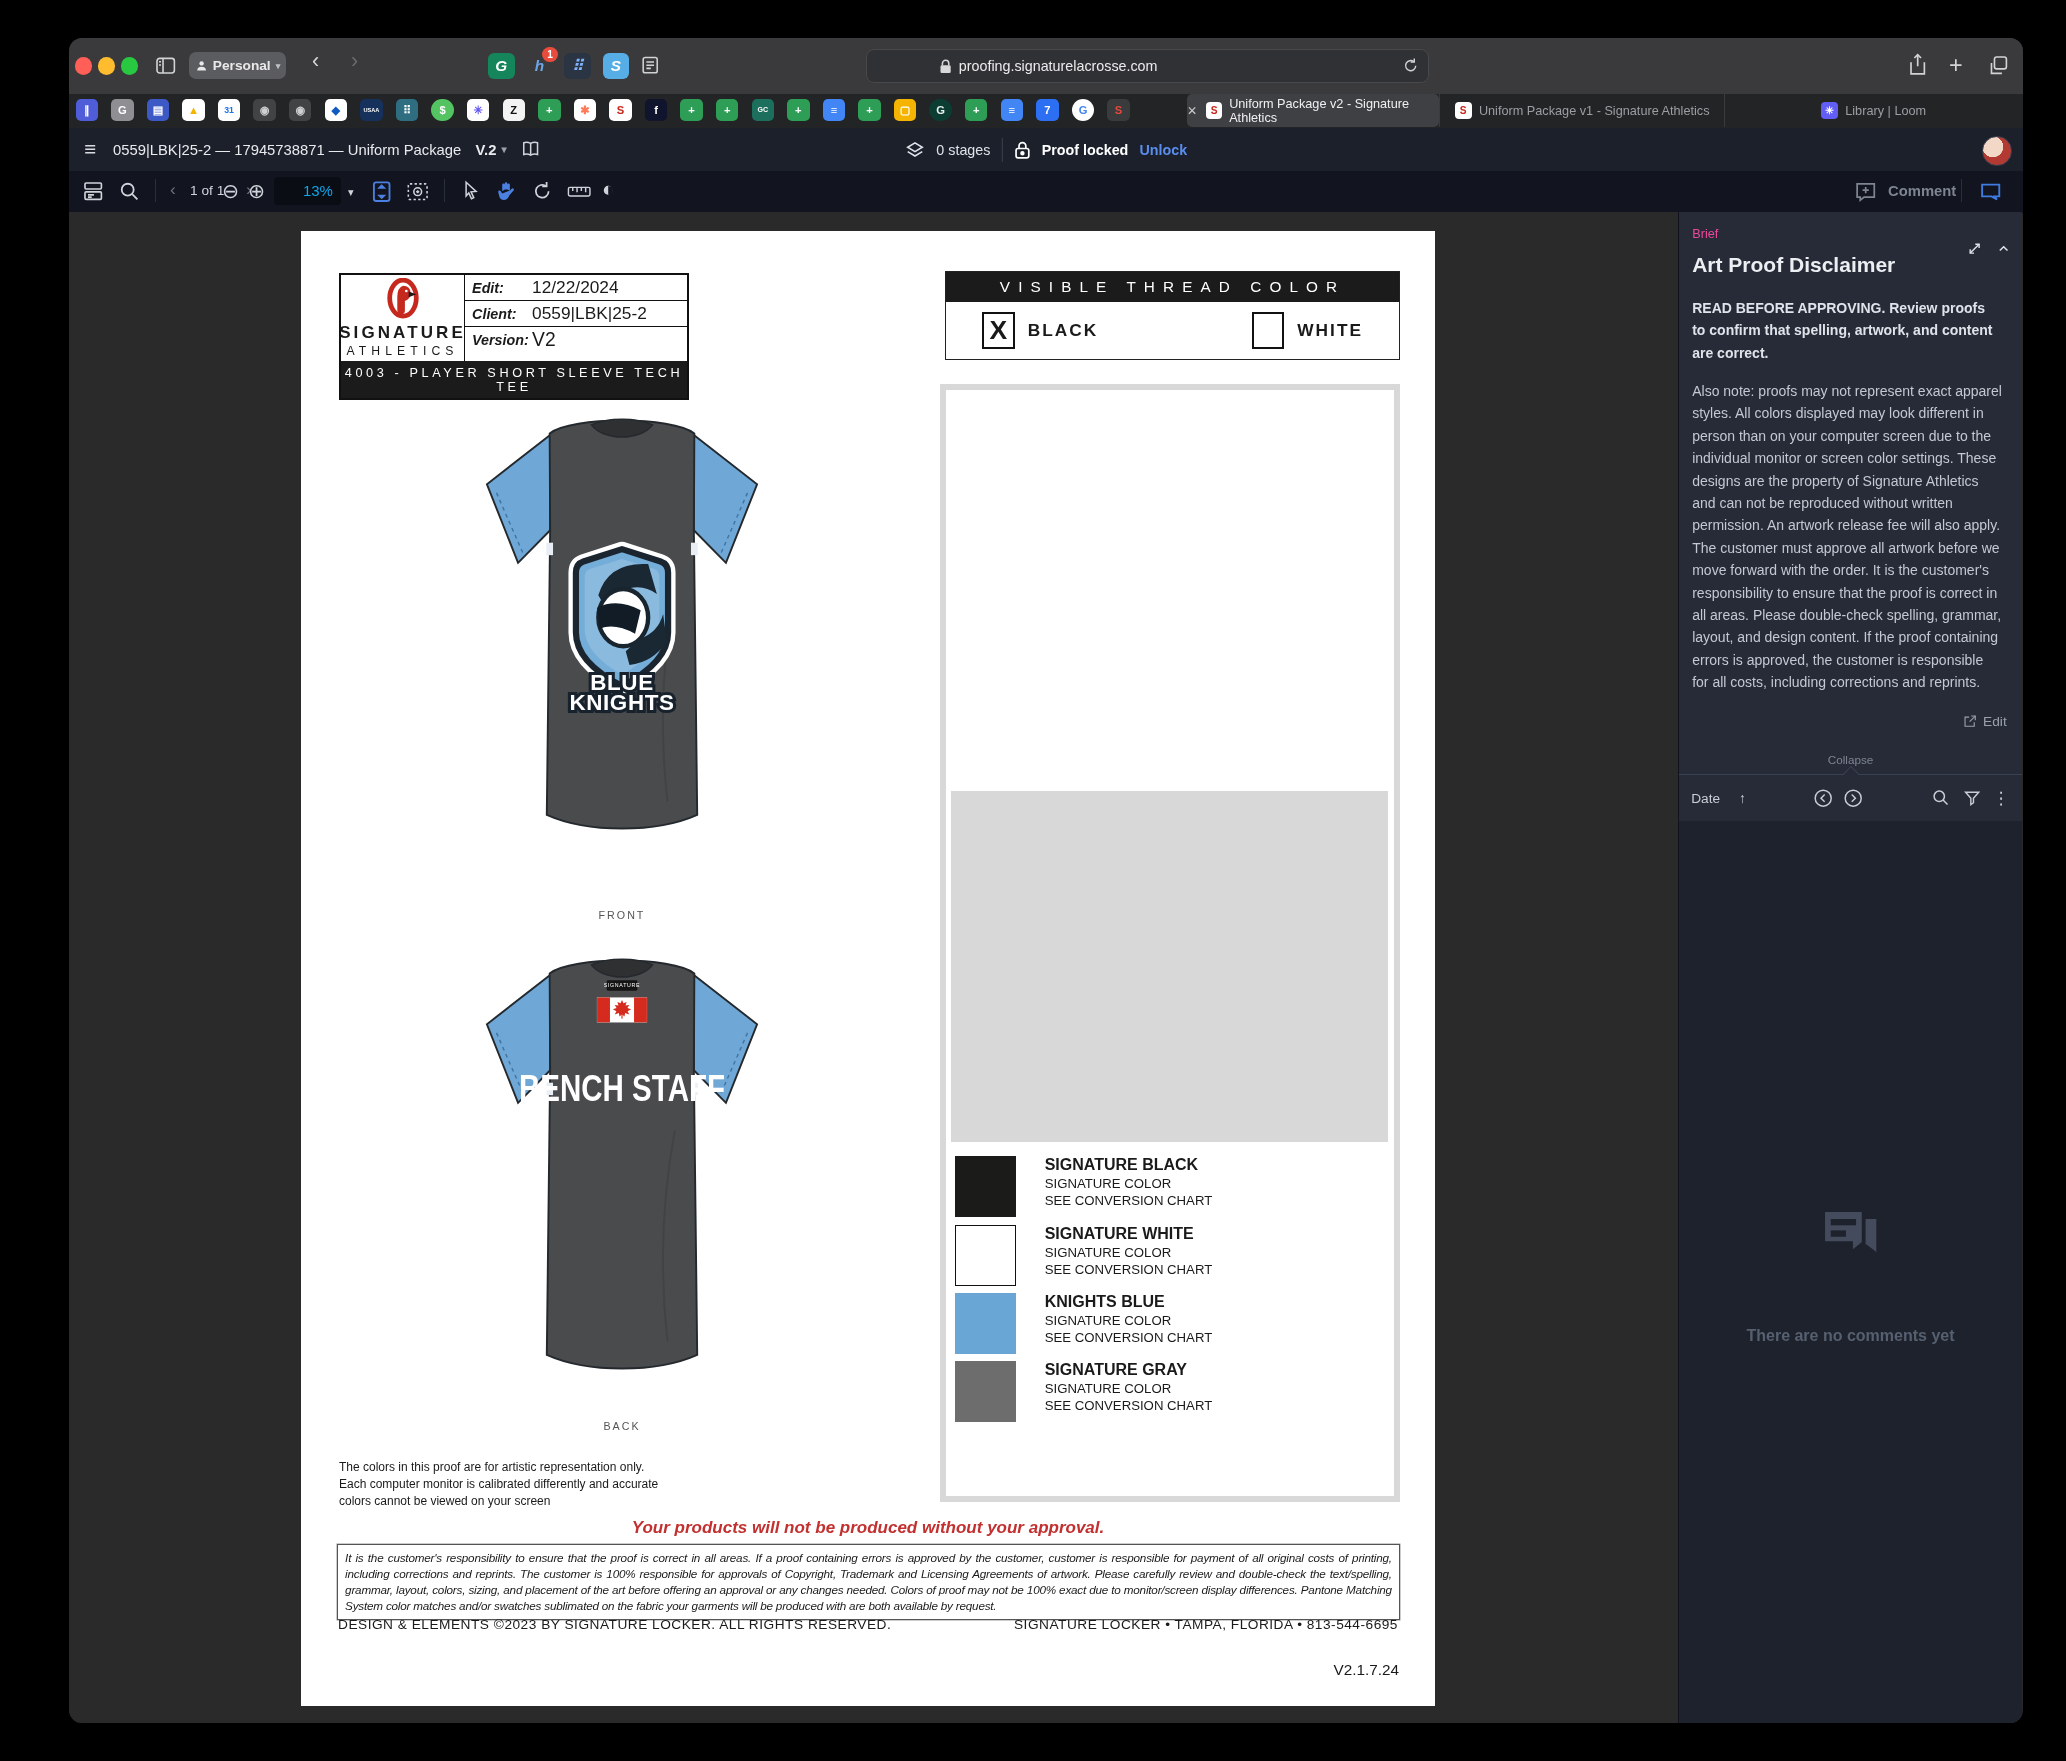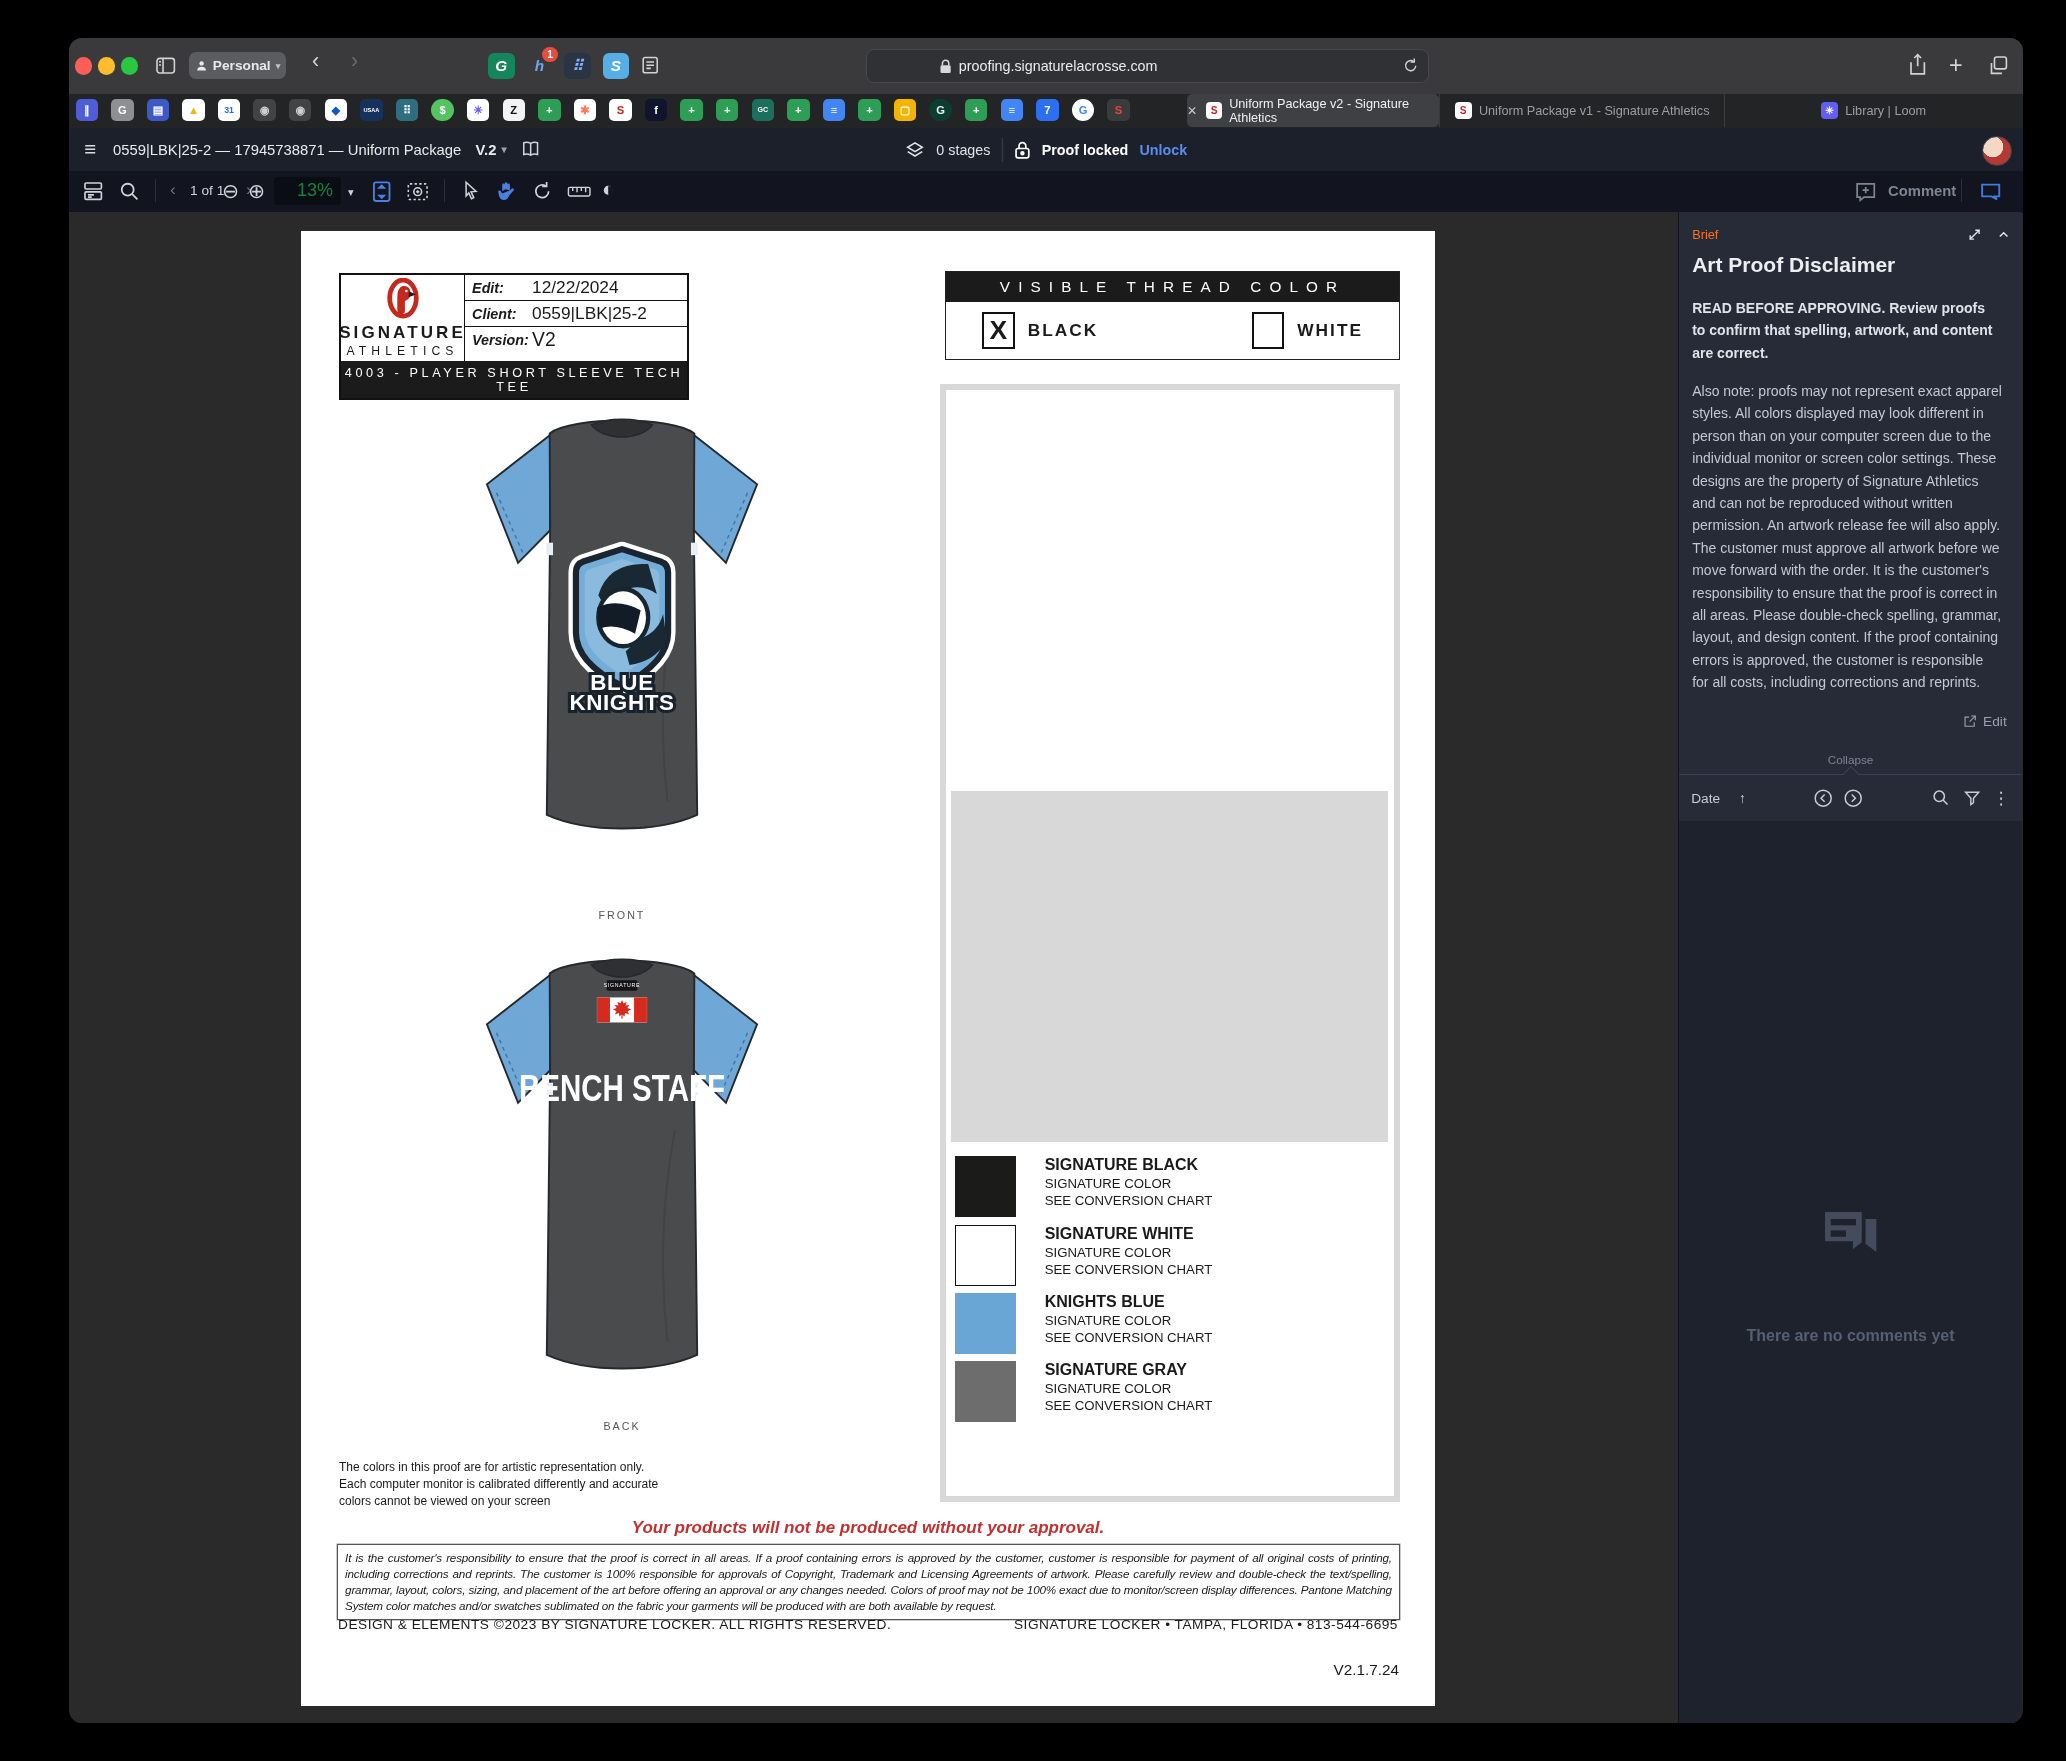--- a/index.html
+++ b/index.html
@@ -39,21 +39,21 @@
   #stage-cluster{position:absolute;left:50%;transform:translateX(-50%);top:0;height:44px;display:flex;align-items:center;gap:11.2px;color:#dfe2e8;font-size:14.3px;}
   .vsep{width:0.5px;height:23.4px;background:#3a4050;}
   #unlock-link{color:#5a8dee;font-weight:bold;}
   #avatar{position:absolute;right:11.2px;top:8.1px;width:27.5px;height:27.5px;border-radius:50%;
     background:radial-gradient(circle at 35% 35%,#f3d8c8 0 40%,#b23a32 41% 100%);border:1px solid #3a4050;}
   
   #doctoolbar{position:absolute;left:0;top:133px;width:1954px;height:41px;background:#12151f;border-bottom:1px solid #090b11;}
   .tbico{position:absolute;top:9.2px;color:#cfd3da;}
   .tbtxt{position:absolute;top:12.2px;color:#cfd3da;font-size:13.7px;}
   #zoom-box{position:absolute;left:205px;top:6.1px;width:67px;height:27.5px;background:#0b0d15;border-radius:4.1px;
-    color:#15803d;font-size:18px;display:flex;align-items:center;justify-content:flex-end;padding-right:8.1px;box-sizing:border-box;}
+    color:#0ea5e9;font-size:15px;display:flex;align-items:center;justify-content:flex-end;padding-right:8.1px;box-sizing:border-box;}
   
   #canvas{position:absolute;left:0;top:174px;width:1609px;height:1511px;background:#2a2a2a;}
   #page{position:absolute;left:232px;top:19.3px;width:1134px;height:1475px;background:#fff;color:#1a1a1a;}
   
   #meta{position:absolute;left:38px;top:42px;width:346px;border:2px solid #111;}
   #meta-grid{display:flex;}
   #meta-logo{width:123px;border-right:1.5px solid #111;display:flex;flex-direction:column;align-items:center;justify-content:center;padding:3.1px 0;}
   #meta-rows{flex:1;}
   .mrow{display:flex;align-items:center;border-bottom:1.5px solid #111;height:25px;padding-left:7.1px;}
   .mrow:last-child{border-bottom:none;}
@@ -90,21 +90,21 @@
   #colors-note{position:absolute;left:38px;top:1228px;font-size:12px;line-height:17px;}
   #warning{position:absolute;left:0;top:1287px;width:1134px;text-align:center;color:#c23030;
     font-size:17px;font-weight:bold;font-style:italic;}
   #fineprint{position:absolute;left:36px;top:1313px;width:1063px;border:1.5px solid #555;box-shadow:0 0 0 0.5px #999;
     font-size:11.7px;line-height:16px;padding:5.1px 7.1px;box-sizing:border-box;text-align:justify;letter-spacing:-0.2px;font-style:italic;}
   #pfoot-left{position:absolute;left:37px;top:1386px;font-size:13.7px;letter-spacing:0.5px;}
   #pfoot-right{position:absolute;right:37px;top:1386px;font-size:13.7px;letter-spacing:0.5px;}
   #ver-code{position:absolute;right:36px;top:1430px;font-size:15.3px;}
   
   #sidebar{position:absolute;left:1609px;top:174px;width:344px;height:1511px;background:#262b37;border-left:1px solid #10131b;box-sizing:border-box;}
-  #brief-row{position:absolute;left:13.2px;right:11.2px;top:15.3px;display:flex;align-items:center;color:#f97316;font-size:12.7px;}
+  #brief-row{position:absolute;left:13.2px;right:11.2px;top:15.3px;display:flex;color:#ec4899;font-size:12.7px;flex-direction:column;}
   #brief-icons{margin-left:auto;display:flex;gap:13.2px;color:#dfe2e8;}
   #sb-heading{position:absolute;left:13.2px;top:41px;color:#eceef2;font-size:21px;font-weight:bold;}
   #sb-intro{position:absolute;left:13.2px;top:85px;width:305px;color:#dfe3ea;font-size:14px;line-height:22.4px;font-weight:bold;}
   #sb-body{position:absolute;left:13.2px;top:168px;width:310px;color:#c3c8d2;font-size:14px;line-height:22.4px;}
   #edit-btn{position:absolute;right:15.3px;top:502px;display:flex;gap:6.1px;align-items:center;color:#9aa1ad;font-size:13.7px;}
   #collapse-label{position:absolute;left:0;top:541px;width:100%;text-align:center;color:#7e8492;font-size:11.7px;}
   #collapse-divider{position:absolute;left:0;top:562px;width:100%;height:1px;background:#3a4150;}
   #collapse-diamond{position:absolute;left:50%;top:556px;width:10.2px;height:10.2px;background:#262b37;
     border:1px solid #3a4150;transform:translateX(-50%) rotate(45deg);border-right:none;border-bottom:none;}
   #date-row{position:absolute;left:0;top:563px;width:100%;height:46px;border-bottom:1px solid #343a47;

